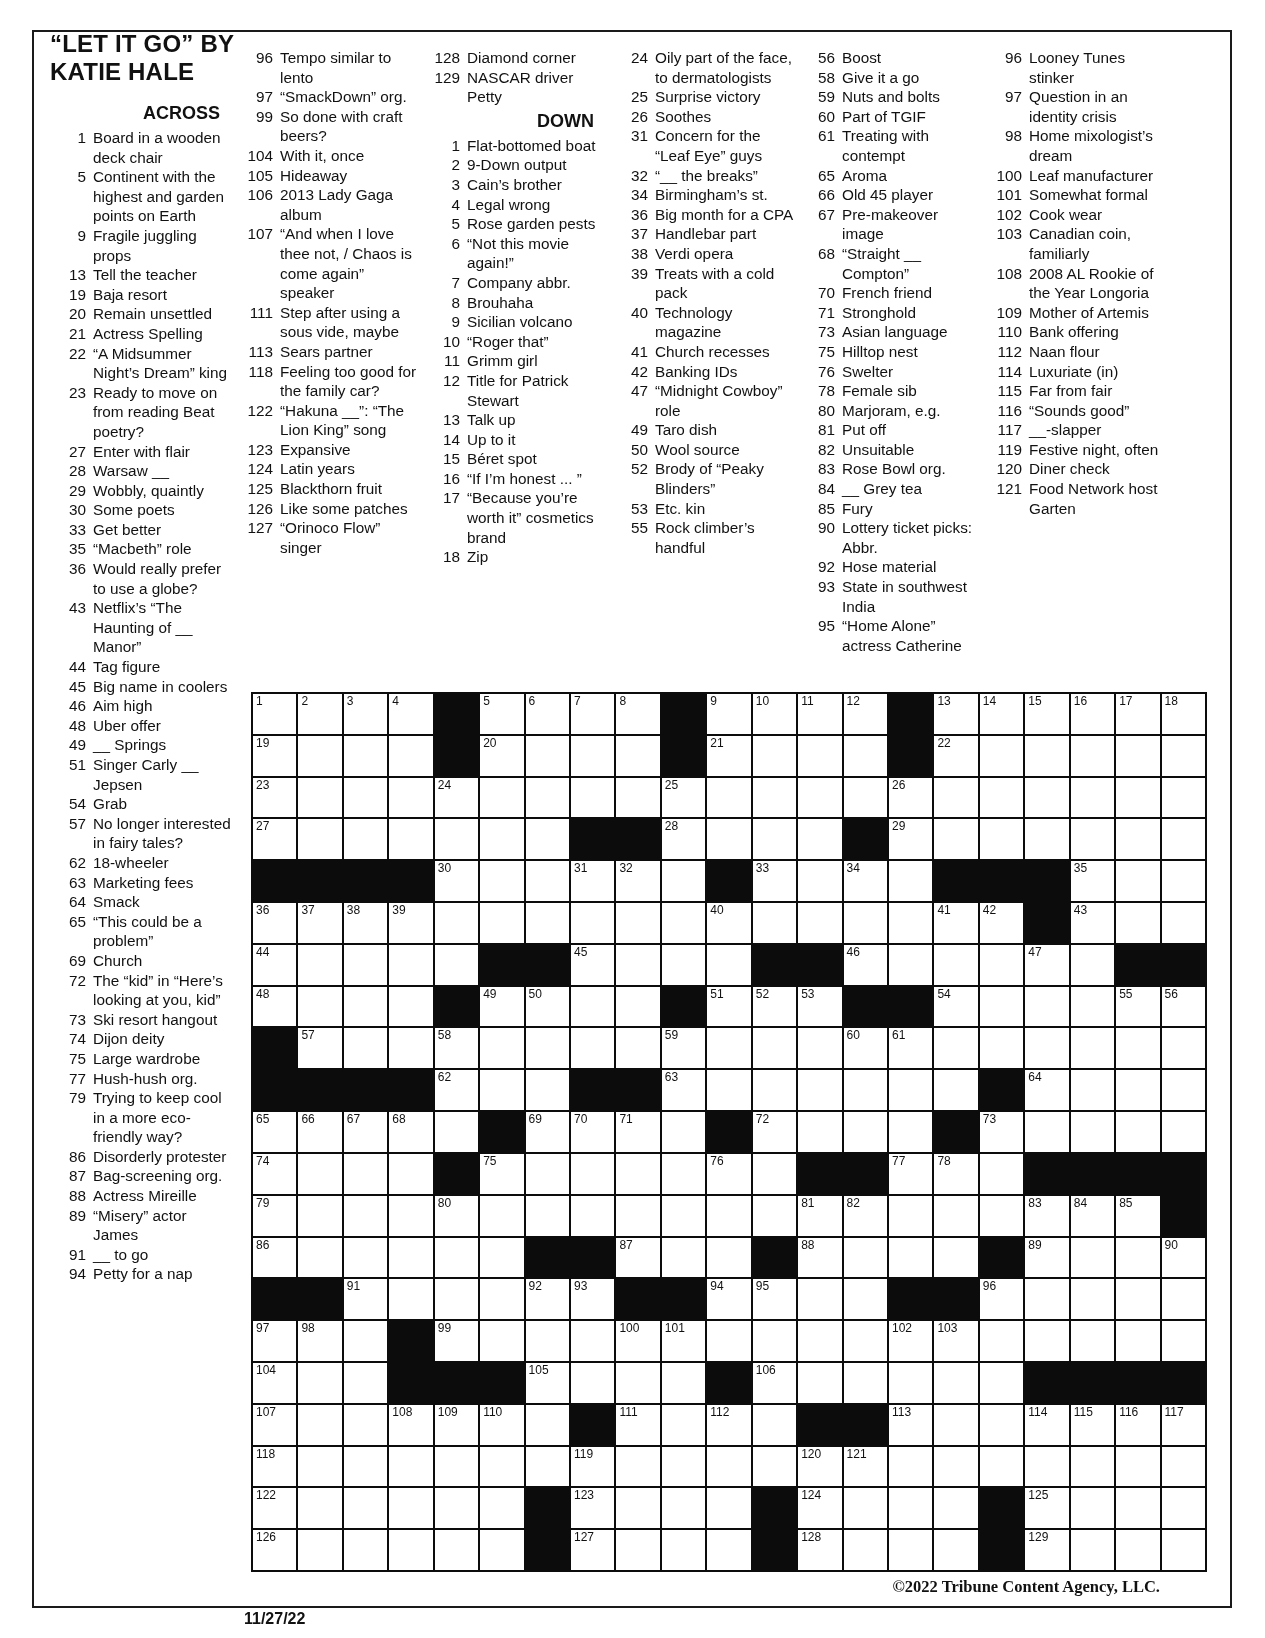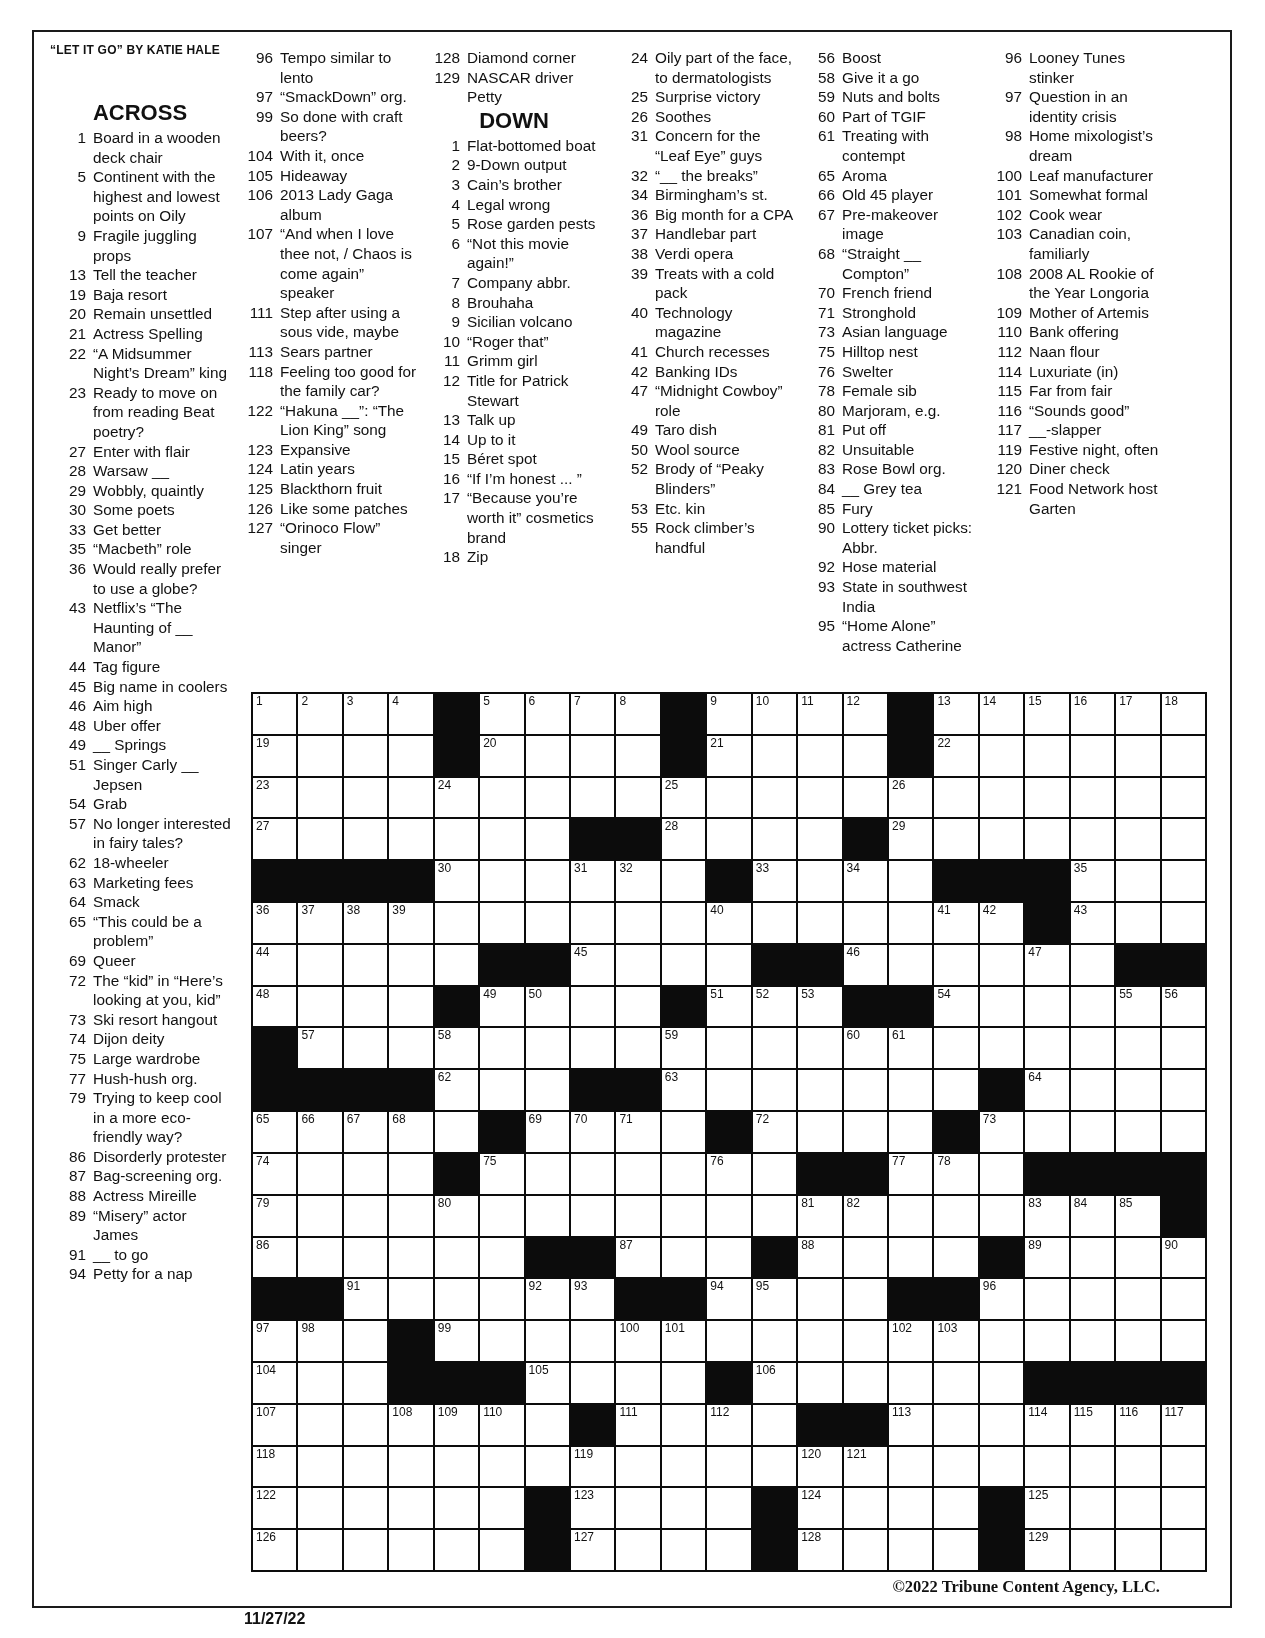--- a/index.html
+++ b/index.html
@@ -6,32 +6,32 @@
   body{
     width:1265px;height:1638px;position:relative;background:#ffffff;
     font-family:"Liberation Sans","DejaVu Sans",sans-serif;color:#111;
     overflow:hidden;
   }
   .frame{
     position:absolute;left:32px;top:30px;width:1196px;height:1574px;
     border:2px solid #1a1a1a;
   }
   .title{
-    position:absolute;left:50px;top:39px;width:195px;
-    font-size:12px;font-weight:bold;line-height:22px;letter-spacing:.2px;
+    position:absolute;left:50px;top:30px;width:195px;
+    font-size:24px;font-weight:bold;line-height:28px;letter-spacing:.2px;
   }
   .col{position:absolute;width:182px;}
   #col1{left:50px;top:103px;}
   #col2{left:237px;top:48px;}
   #col3{left:424px;top:48px;}
   #col4{left:612px;top:48px;}
   #col5{left:799px;top:48px;}
   #col6{left:986px;top:48px;}
   .clue-header{
-    font-weight:bold;font-size:22px;text-align:center;width:160px;
+    font-weight:bold;font-size:18px;text-align:right;width:160px;
     margin:0 0 5px 10px;line-height:20px;
   }
   .clue-header.gapped{margin-top:4px;}
   .clue{display:flex;font-size:15.3px;line-height:19.6px;}
   .clue .num{flex:none;width:36px;text-align:right;padding-right:7px;}
   .clue .txt{flex:1;}
   .grid{
     position:absolute;left:251px;top:692px;width:956px;height:880px;
     background:#0c0c0c;border:2px solid #0c0c0c;
     display:grid;grid-template-columns:repeat(21,1fr);grid-template-rows:repeat(21,1fr);
@@ -58,21 +58,21 @@
 <div class="title">“LET IT GO” BY KATIE HALE</div>
 
 <div class="col" id="col1">
     <div class="clue-header">ACROSS</div>
     <div class="clue">
       <span class="num">1</span>
       <span class="txt">Board in a wooden deck chair</span>
     </div>
     <div class="clue">
       <span class="num">5</span>
-      <span class="txt">Continent with the highest and lowest points on Oily</span>
+      <span class="txt">Continent with the highest and garden points on Earth</span>
     </div>
     <div class="clue">
       <span class="num">9</span>
       <span class="txt">Fragile juggling props</span>
     </div>
     <div class="clue">
       <span class="num">13</span>
       <span class="txt">Tell the teacher</span>
     </div>
     <div class="clue">
@@ -170,21 +170,21 @@
     <div class="clue">
       <span class="num">64</span>
       <span class="txt">Smack</span>
     </div>
     <div class="clue">
       <span class="num">65</span>
       <span class="txt">“This could be a problem”</span>
     </div>
     <div class="clue">
       <span class="num">69</span>
-      <span class="txt">Queer</span>
+      <span class="txt">Church</span>
     </div>
     <div class="clue">
       <span class="num">72</span>
       <span class="txt">The “kid” in “Here’s looking at you, kid”</span>
     </div>
     <div class="clue">
       <span class="num">73</span>
       <span class="txt">Ski resort hangout</span>
     </div>
     <div class="clue">

